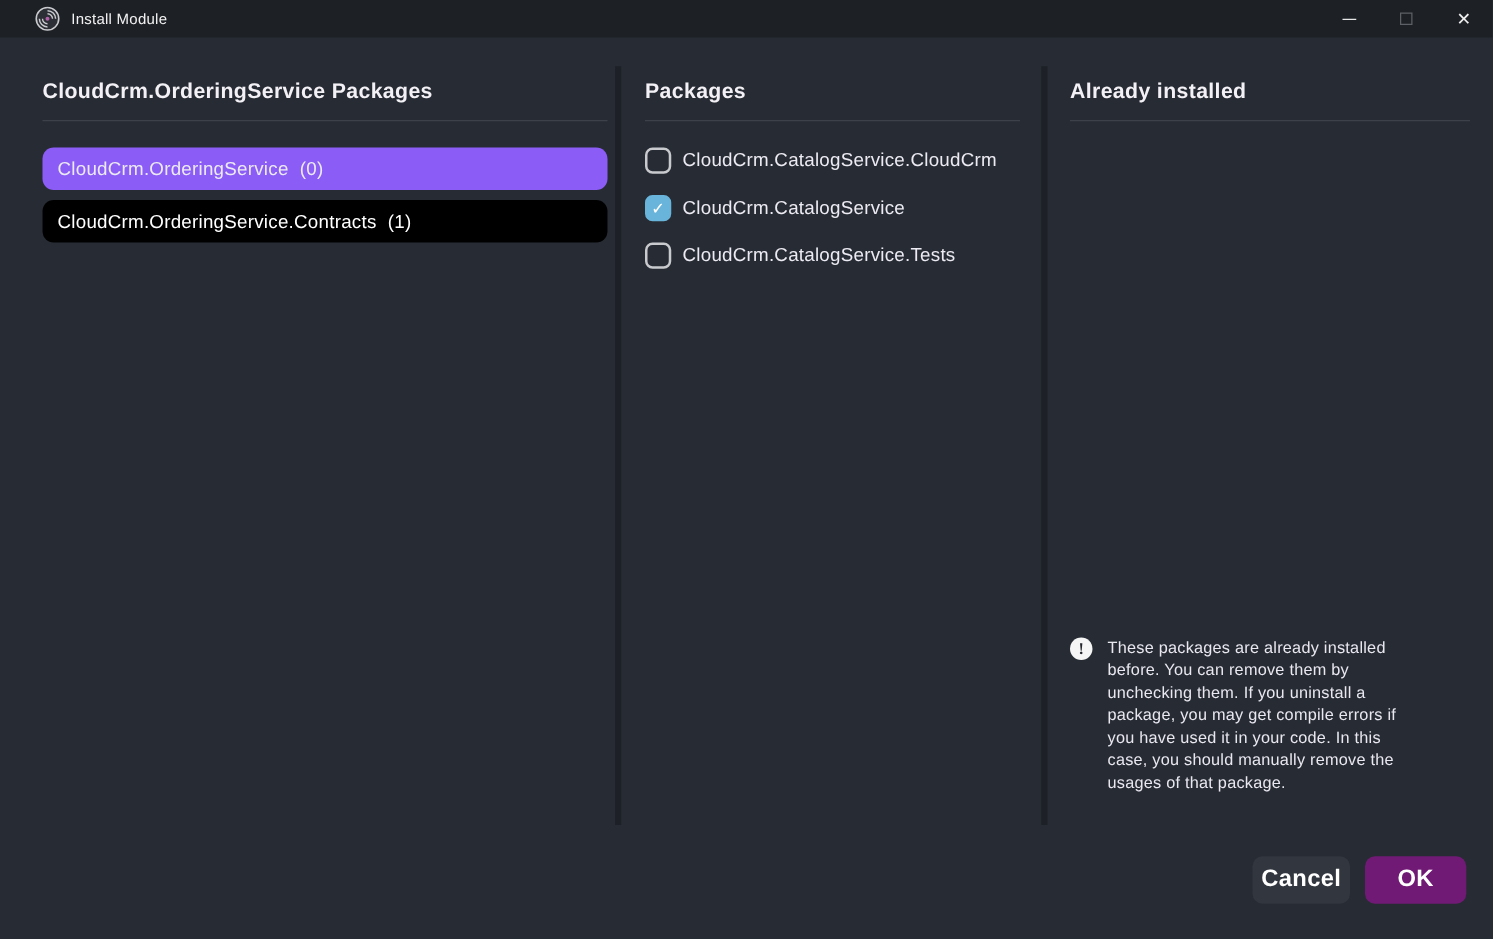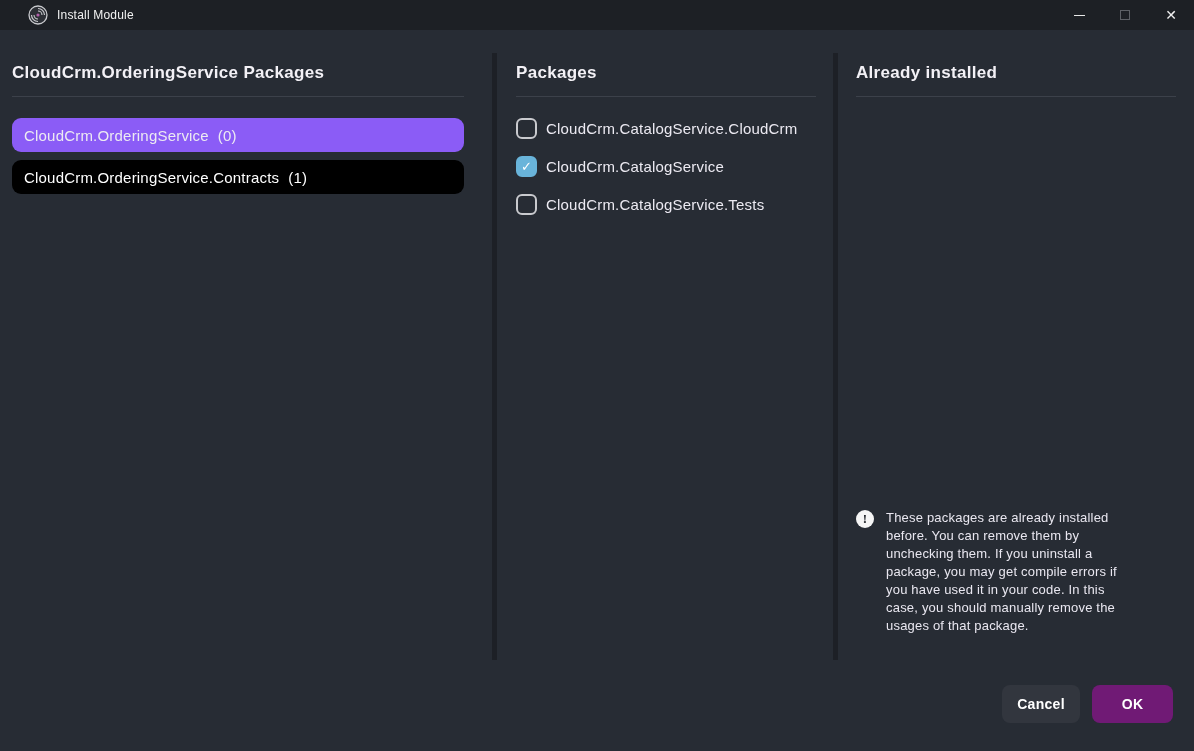--- a/index.html
+++ b/index.html
@@ -36,21 +36,21 @@
     display: block; width: 11px; height: 1px; background: #e8e8e8;
   }
   .tb-btn .maximize-glyph {
     display: block; width: 10px; height: 10px;
     border: 1px solid #5d6066;
   }
   .tb-btn .close-glyph { font-size: 14px; color: #f0f0f0; line-height: 1; }
 
   
   .pane { position: absolute; top: 30px; }
-  .pane-left   { left: 12px;  width: 452px; }
+  .pane-left   { left: 34px;  width: 452px; }
   .pane-middle { left: 516px; width: 300px; }
   .pane-right  { left: 856px; width: 320px; }
 
   .pane-header {
     margin-top: 33px;
     font-size: 17px; font-weight: bold; color: #f3f1f6;
     letter-spacing: 0.3px;
     padding-bottom: 13px;
     border-bottom: 1px solid #3c414a;
   }
@@ -103,21 +103,21 @@
   }
   .info-text {
     margin-left: 12px; width: 243px;
     font-size: 13px; line-height: 18px; color: #e9e7f0; letter-spacing: 0.2px;
   }
 
   
   .btn {
     position: absolute; height: 38px; border-radius: 8px; border: none;
     font-family: "Liberation Sans", sans-serif;
-    font-size: 14px; font-weight: bold; color: #ffffff; letter-spacing: 0.3px;
+    font-size: 19px; font-weight: bold; color: #ffffff; letter-spacing: 0.3px;
     cursor: pointer;
   }
   .btn-cancel { left: 1002px; top: 685px; width: 78px; background: #32363e; }
   .btn-ok     { left: 1092px; top: 685px; width: 81px; background: #701a75; }
 </style>
 </head>
 <body>
 
 <div class="titlebar">
   <svg class="app-icon" viewBox="0 0 20 20">

